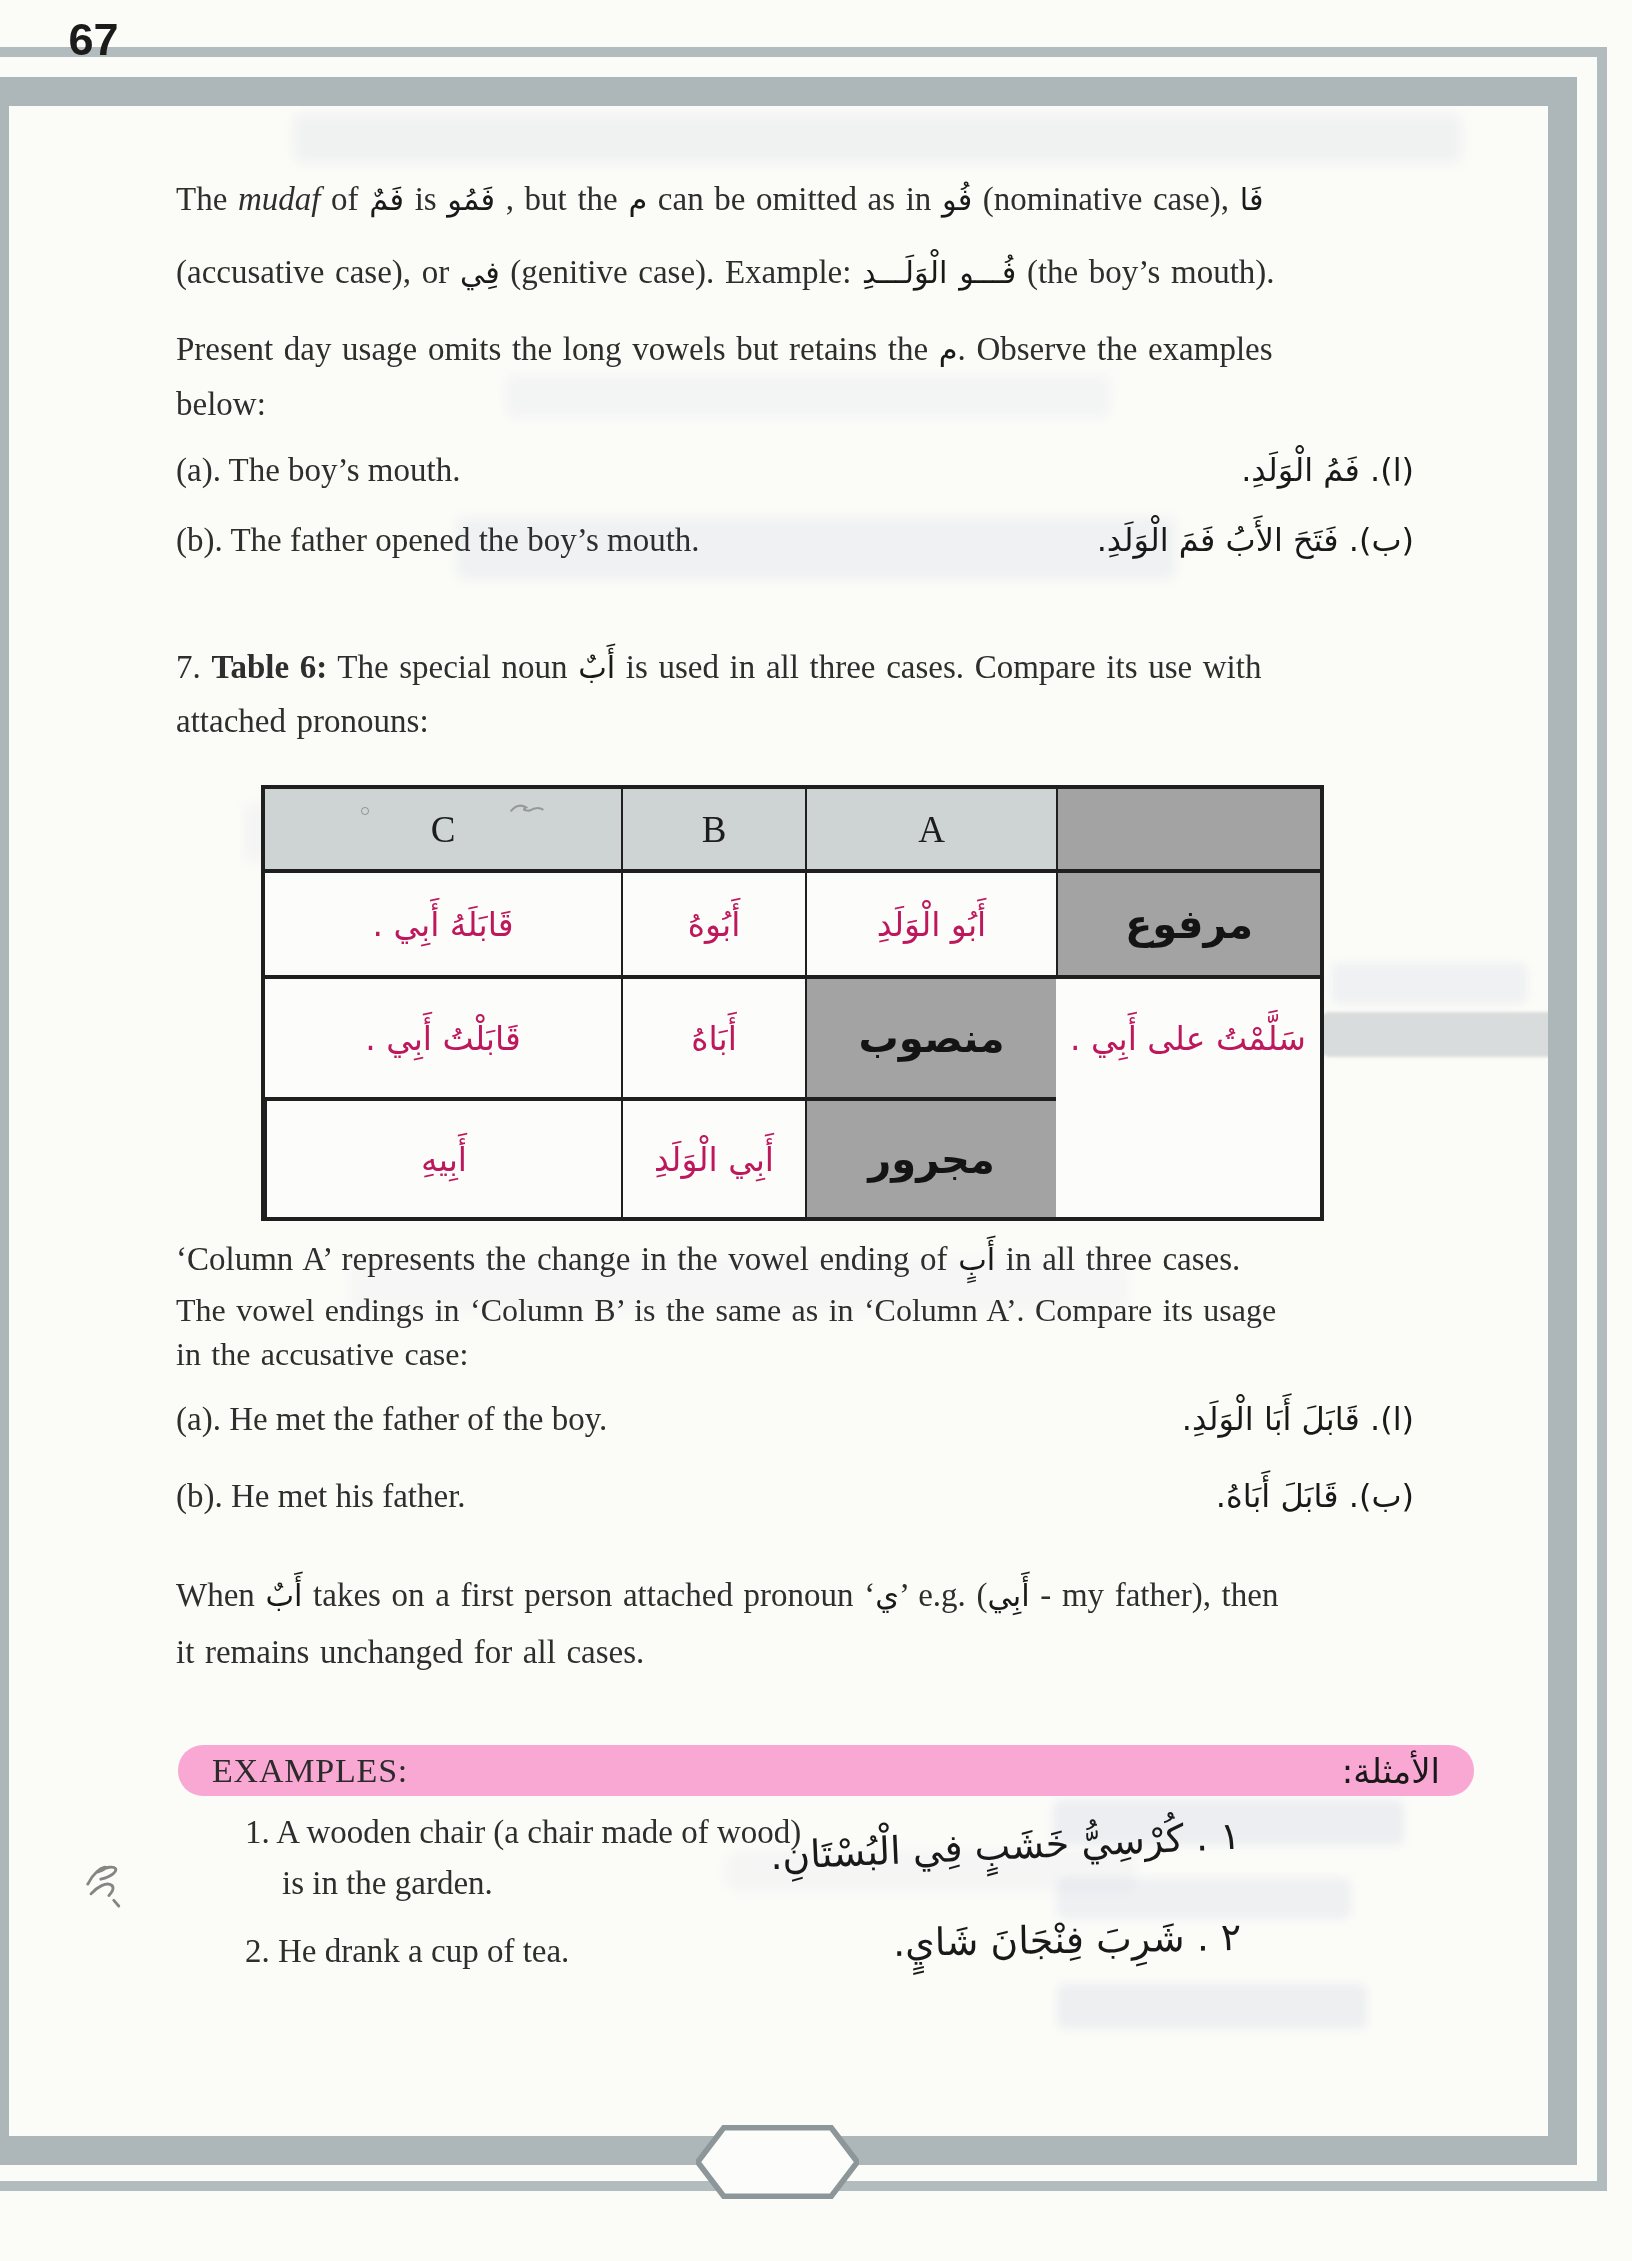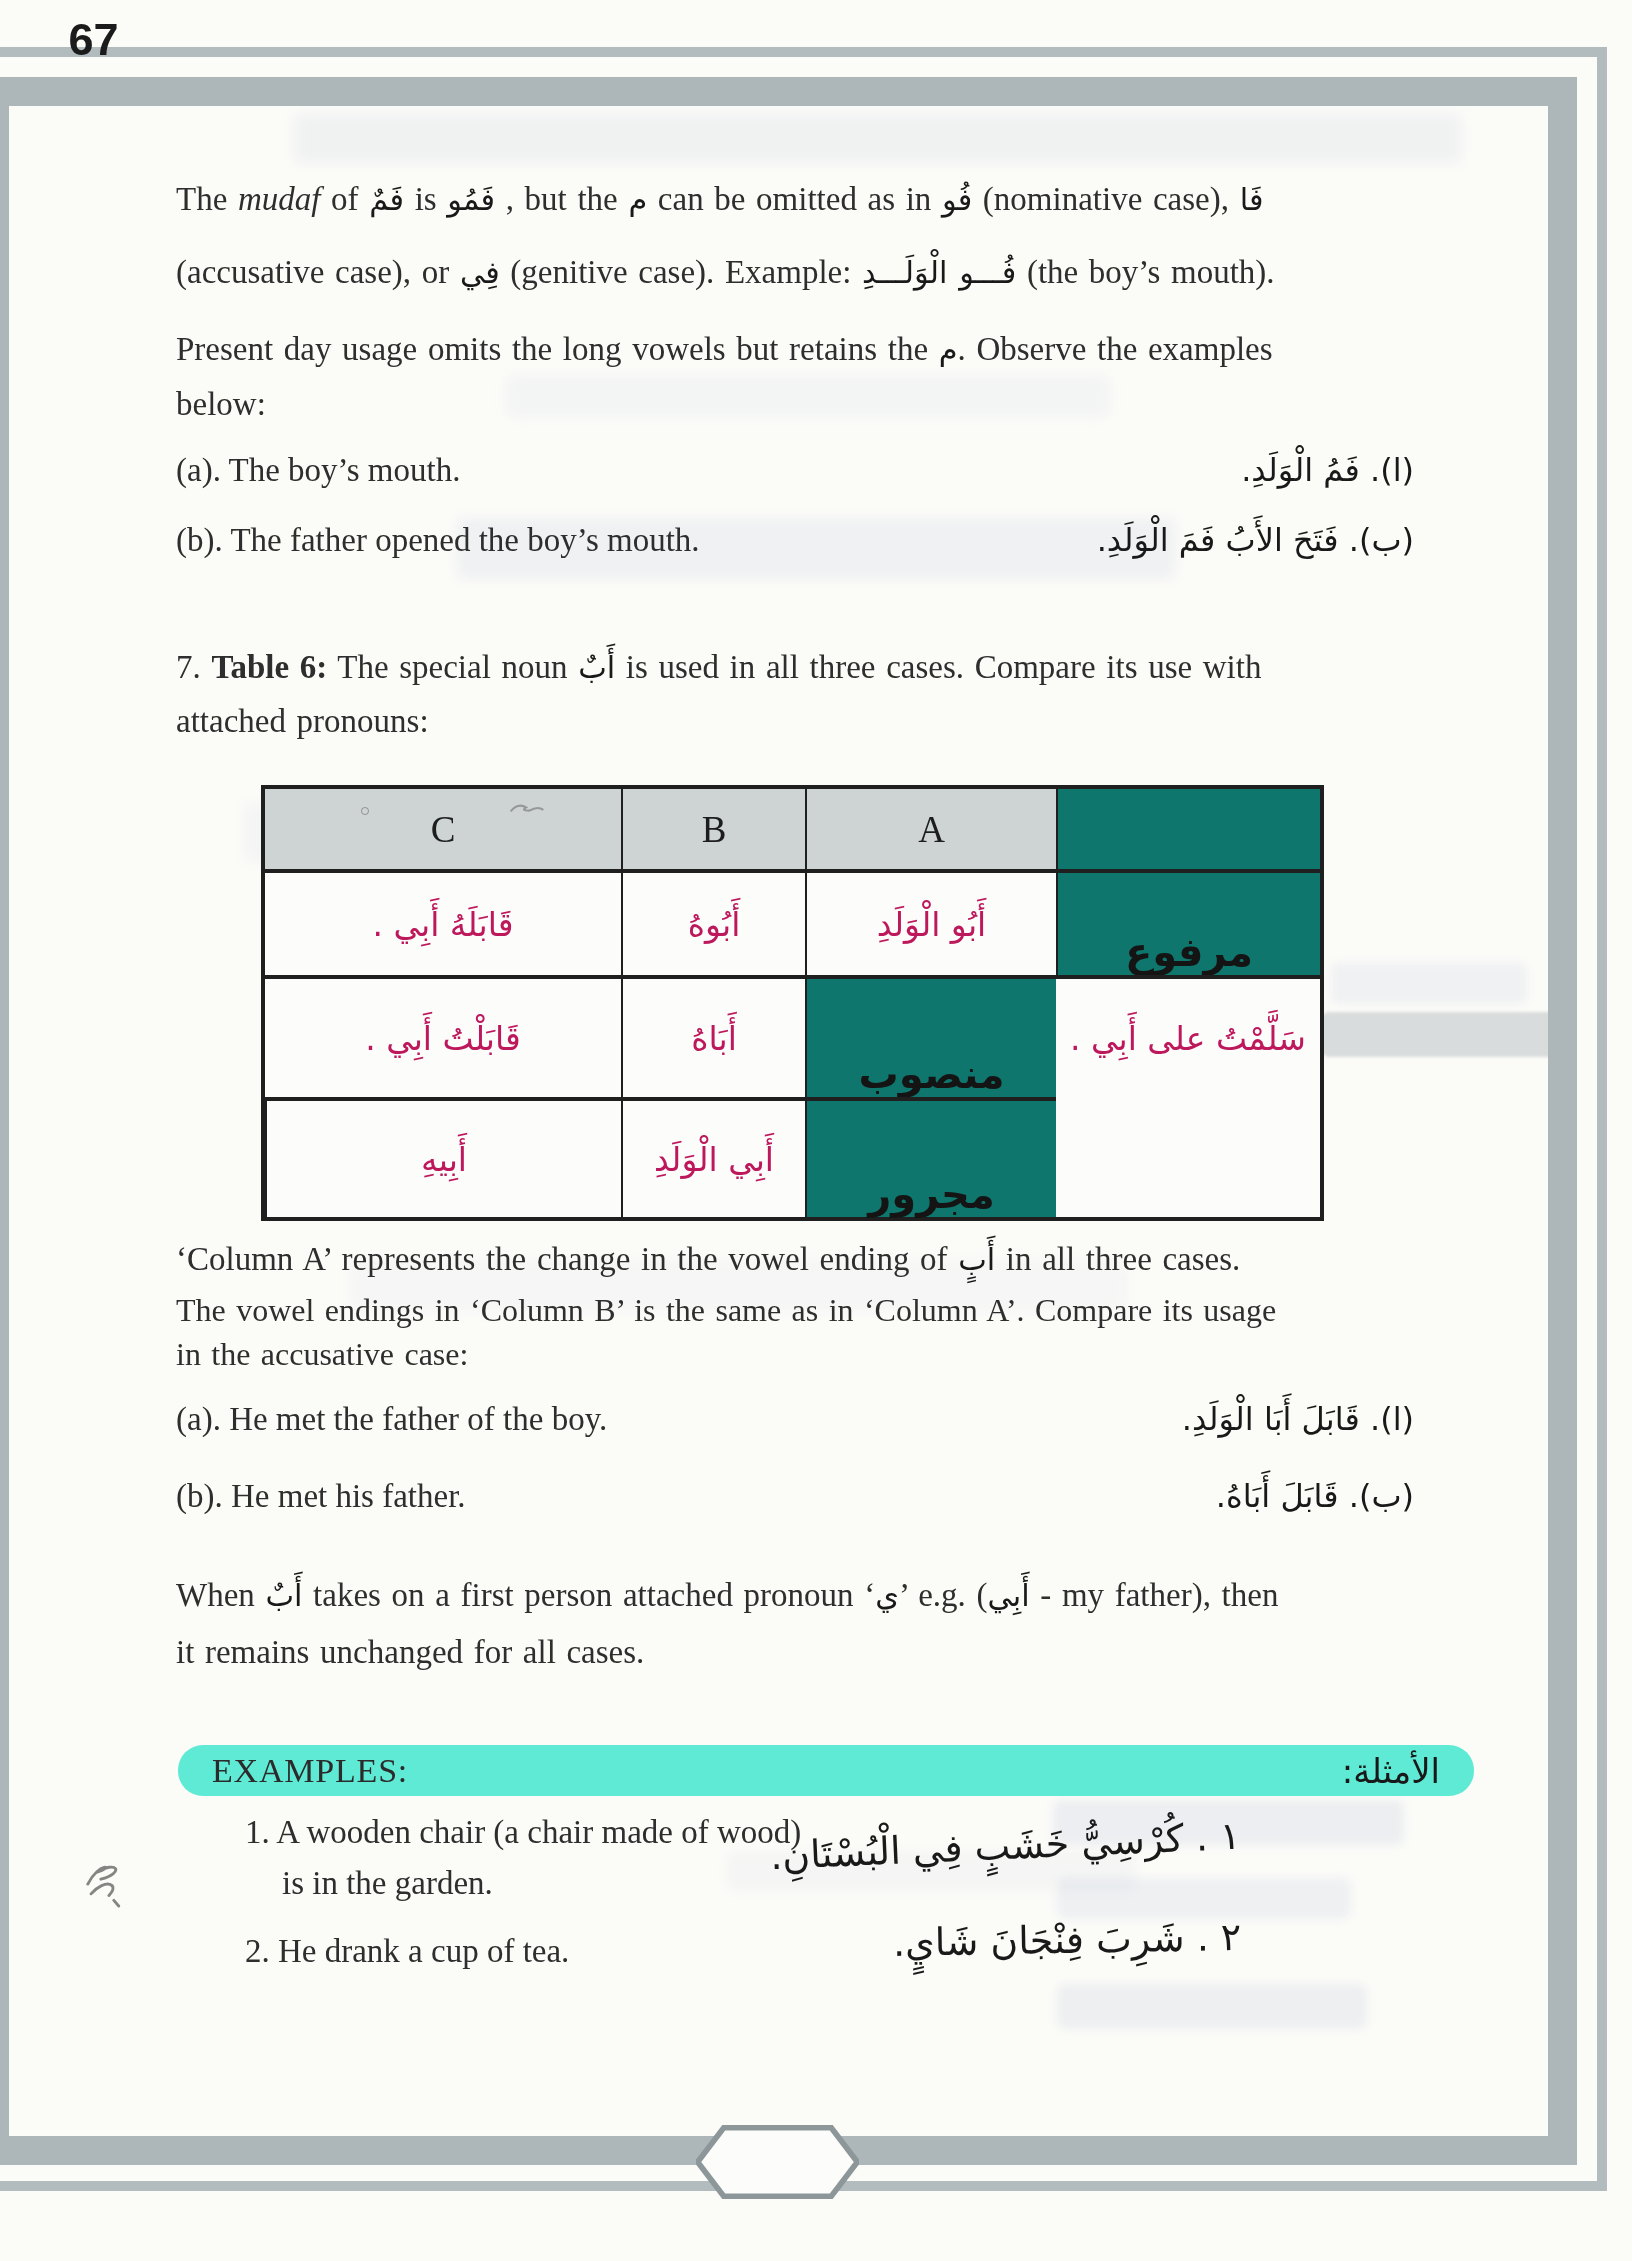--- a/index.html
+++ b/index.html
@@ -32,29 +32,29 @@
     border:4.1px solid #1f1f1f;background:#fcfcfa;
   }
   .t6 .cell{
     box-sizing:border-box;display:flex;align-items:center;justify-content:center;
     border-left:2.4px solid #1f1f1f;border-top:4.1px solid #1f1f1f;
     font-size:33px;white-space:nowrap;position:relative;
   }
   .t6 .nl{border-left:none;}
   .t6 .nt{border-top:none;}
   .t6 .hdr{background:#ced3d4;font-size:37px;color:#1d1d1d;font-family:"Liberation Serif",serif;}
-  .t6 .caseCol{background:#0f766e;align-items:flex-end;}
+  .t6 .caseCol{background:#a3a3a3;}
   .t6 .caseName{font-family:"DejaVu Sans",sans-serif;font-weight:bold;font-size:40px;color:#141414;}
   .t6 .arCell{direction:rtl;font-family:"DejaVu Sans",sans-serif;color:#be185d;}
   .c-smudge{position:absolute;right:75px;top:11.4px;opacity:.55;}
   .deg-dot{position:absolute;left:96px;top:18px;width:5.7px;height:5.7px;border:1.6px solid #555;border-radius:50%;opacity:.5;}
   
   .exbar{
     position:absolute;left:178px;top:1745px;width:1296px;height:51px;
-    background:#5eead4;border-radius:25px;
+    background:#f9a8d4;border-radius:25px;
     display:flex;justify-content:space-between;align-items:center;
     padding:0 34px;box-sizing:border-box;
   }
   .exbar .enlab{font-size:34px;color:#2b2b2b;letter-spacing:0.8px;}
   .exbar .arlab{font-size:34px;direction:rtl;}
   
   .exline{position:absolute;font-size:33px;white-space:nowrap;}
   .exar{position:absolute;font-size:38px;direction:rtl;white-space:nowrap;font-family:"DejaVu Sans",sans-serif;color:#191919;}
   
   .hexwrap{position:absolute;left:696px;top:2122px;width:163px;height:80px;z-index:5;}

